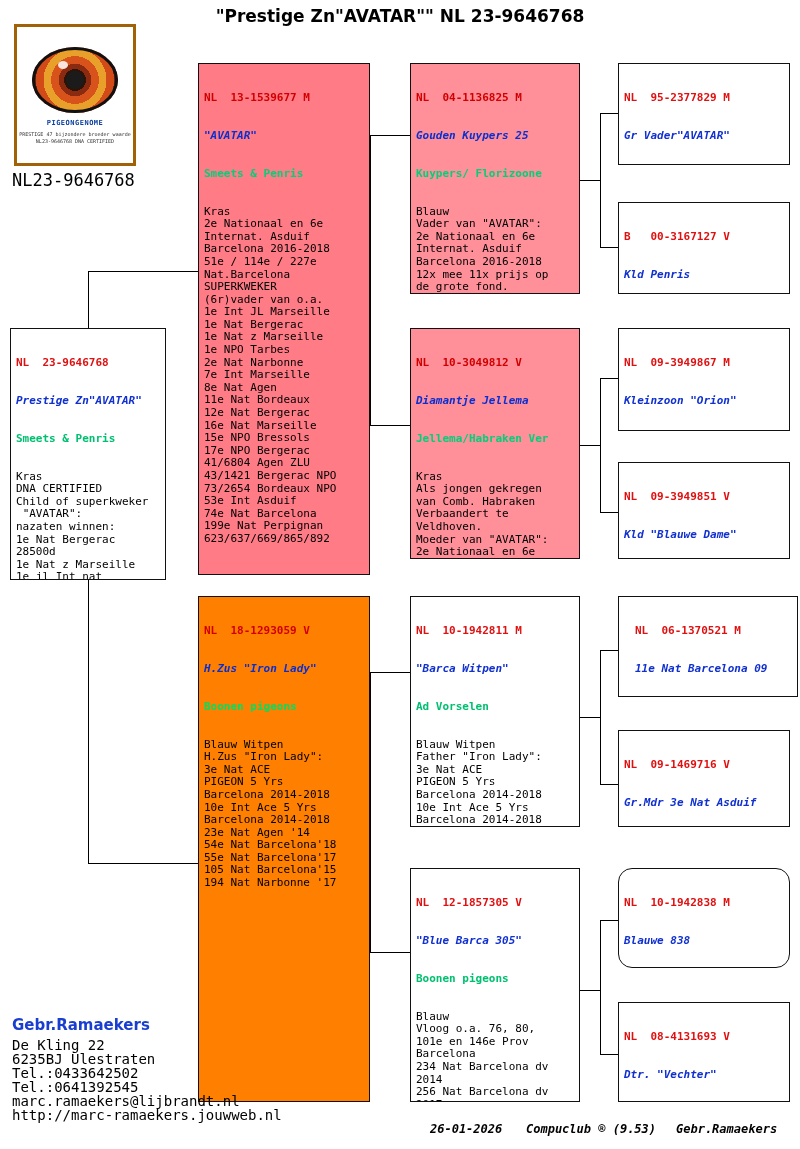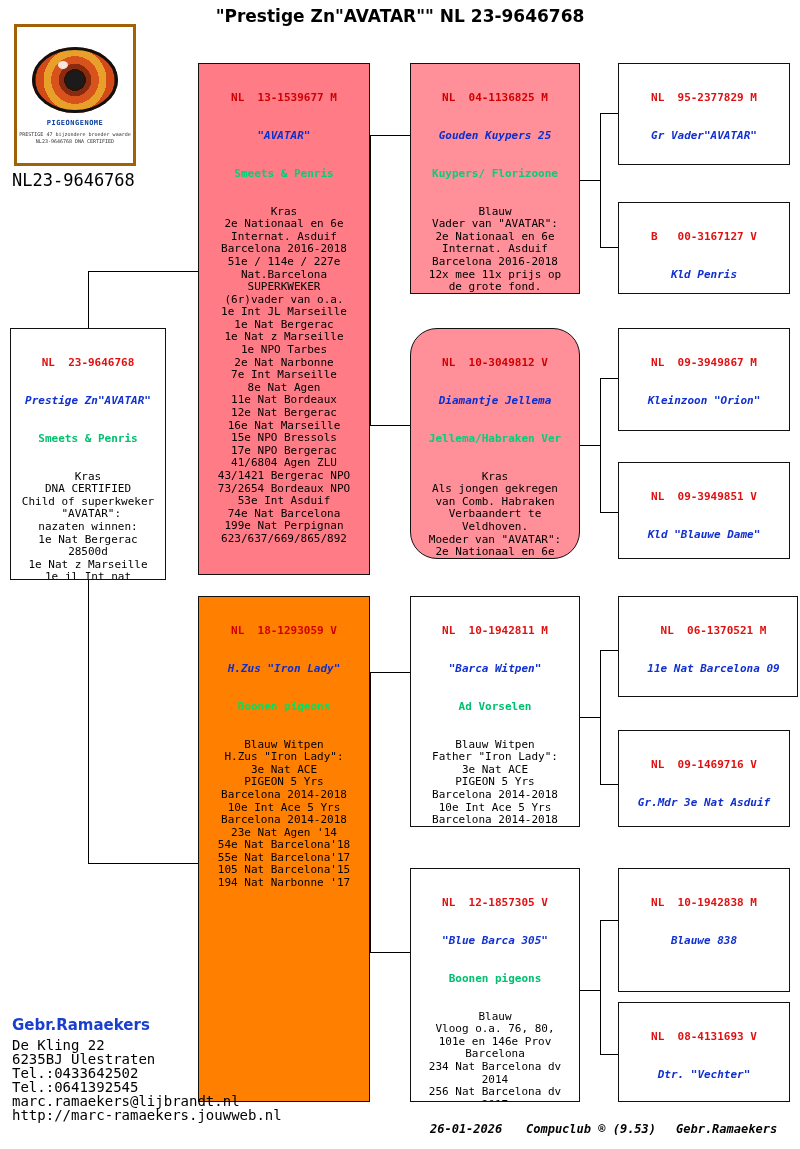--- a/index.html
+++ b/index.html
@@ -51,21 +51,20 @@
     left:12px;top:170px;width:130px;font-size:17px;color:#000;
   }
 
   
   .card{
     border:1px solid #111;
     padding:3px 5px 4px 5px;
     line-height:12.6px;
     white-space:pre-wrap;
     overflow:hidden;
-    text-align:center;
   }
   .card .ring{font-weight:bold;}
   .card .name{font-style:italic;font-weight:bold;}
   .card .owner{font-weight:bold;}
   .card .body{color:#000;}
 
   
   .pink{background:#ff7b86;}
   .pink2{background:#ff8f99;}
   .orange{background:#ff7f00;}
@@ -235,21 +234,21 @@
 Internat. Asduif
 Barcelona 2016-2018
 12x mee 11x prijs op
 de grote fond.
 51e / 114e / 227e
 Nat.Barcelona
 (Gr) Vader van 1e
 Limoges, 1e</div>
 </div>
 
-<div class="abs card pink2" style="left:410px;top:328px;width:170px;height:231px;border-radius:27px;">
+<div class="abs card pink2" style="left:410px;top:328px;width:170px;height:231px;">
   <div class="ring">NL  10-3049812 V</div>
   <div class="name">Diamantje Jellema</div>
   <div class="owner">Jellema/Habraken Ver</div>
   <div class="body">Kras
 Als jongen gekregen
 van Comb. Habraken
 Verbaandert te
 Veldhoven.
 Moeder van "AVATAR":
 2e Nationaal en 6e
@@ -328,21 +327,21 @@
   
 </div>
 
 <div class="abs card white" style="left:618px;top:730px;width:172px;height:97px;">
   <div class="ring">NL  09-1469716 V</div>
   <div class="name">Gr.Mdr 3e Nat Asduif</div>
   
   
 </div>
 
-<div class="abs card white" style="left:618px;top:868px;width:172px;height:124px;">
+<div class="abs card white" style="left:618px;top:868px;width:172px;height:100px;border-radius:14px;">
   <div class="ring">NL  10-1942838 M</div>
   <div class="name">Blauwe 838</div>
   
   
 </div>
 
 <div class="abs card white" style="left:618px;top:1002px;width:172px;height:100px;">
   <div class="ring">NL  08-4131693 V</div>
   <div class="name">Dtr. "Vechter"</div>
   

